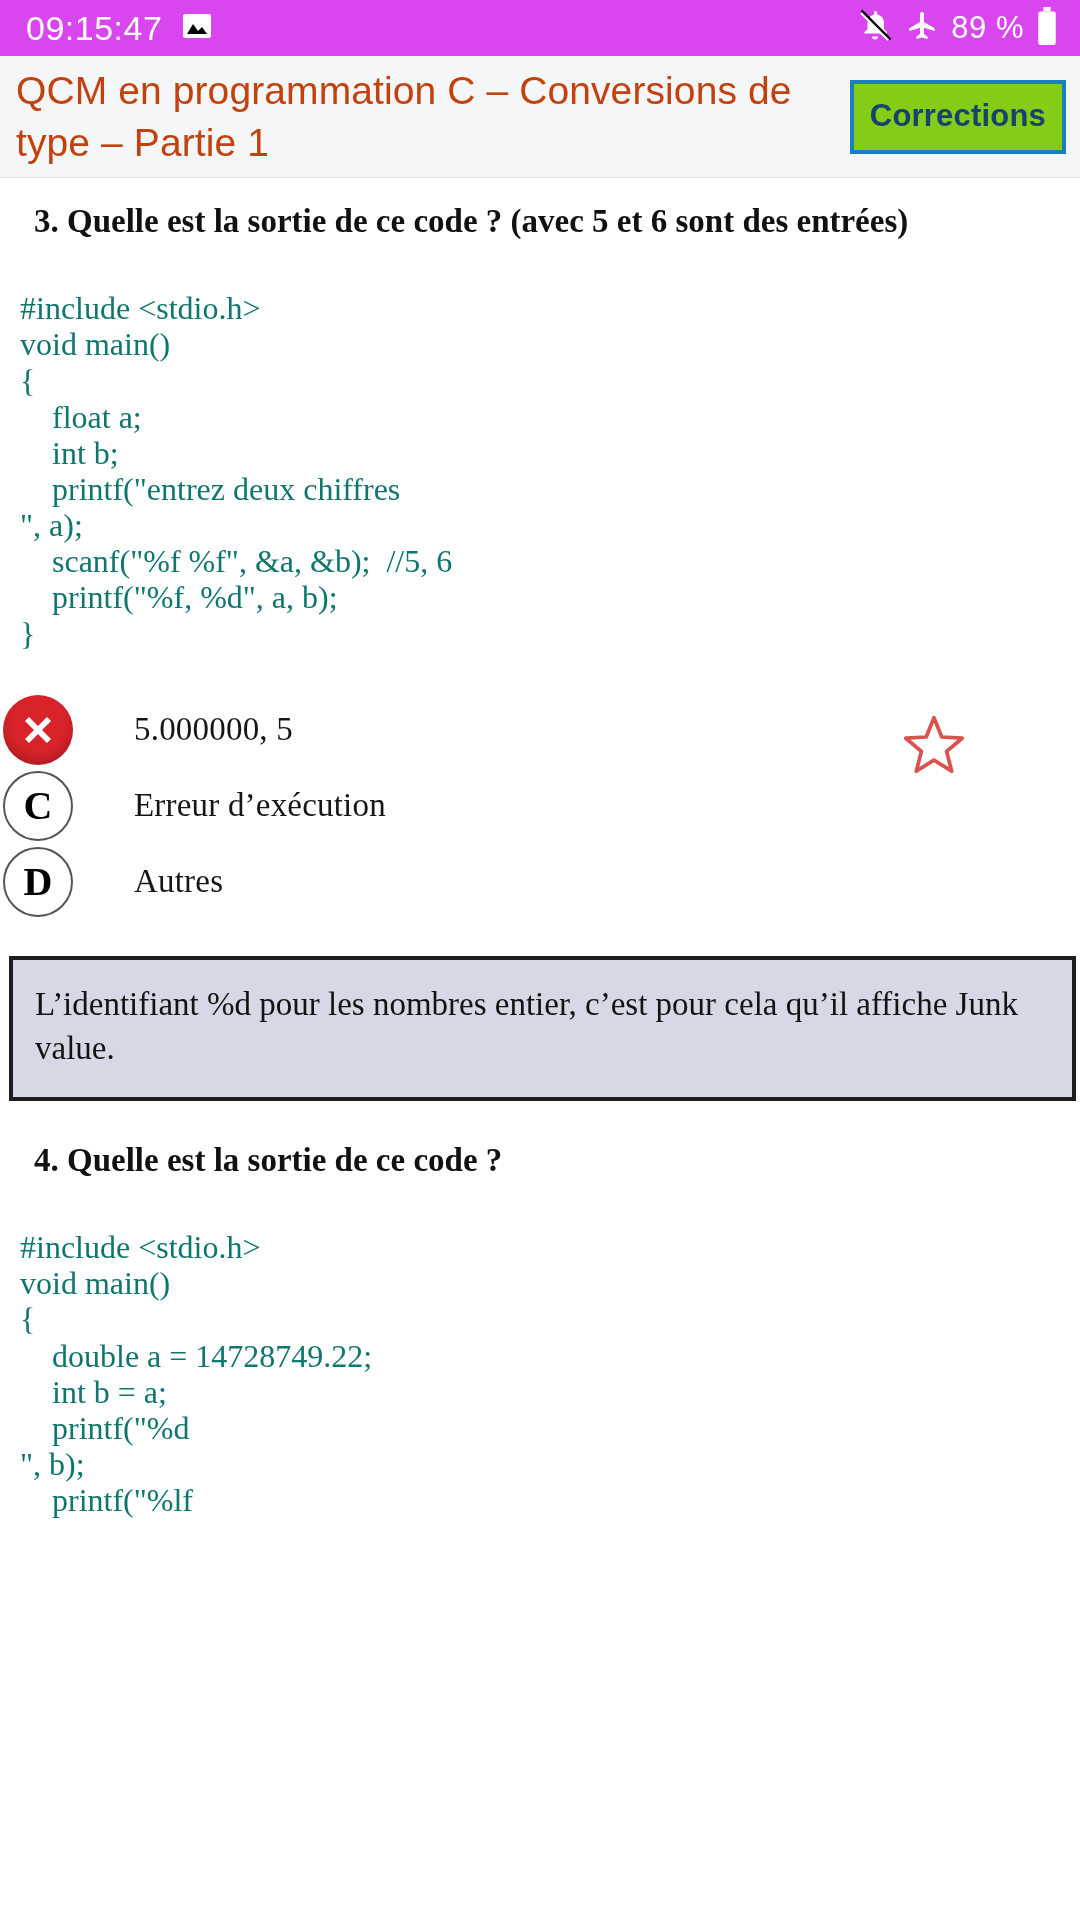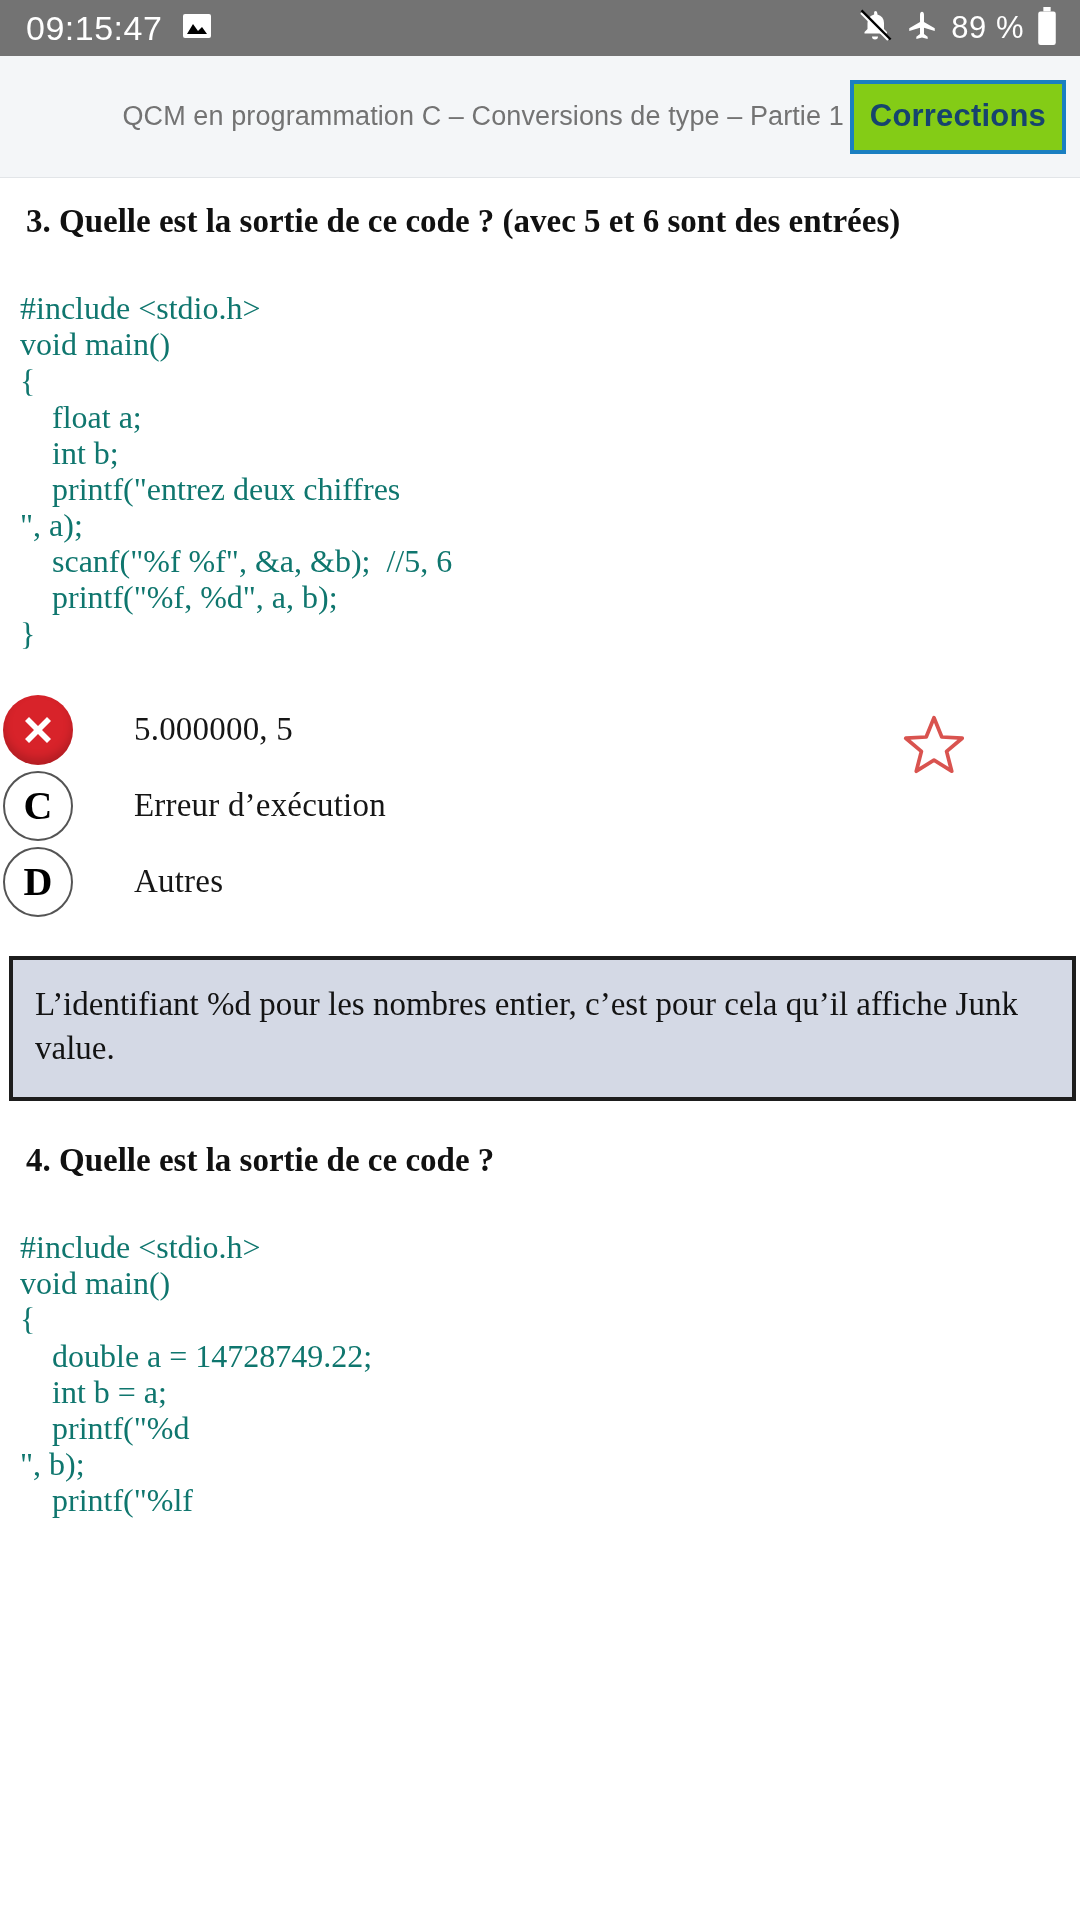--- a/index.html
+++ b/index.html
@@ -6,21 +6,21 @@
   html,body { width:1080px; height:1920px; }
   body {
     font-family:"Liberation Sans", sans-serif;
     background:#ffffff;
     overflow:hidden;
   }
 
   
   .statusbar{
     height:56px;
-    background:#737373;
+    background:#d946ef;
     display:flex;
     align-items:center;
     justify-content:space-between;
     padding:0 22px 0 26px;
     color:#ffffff;
   }
   .sb-left{ display:flex; align-items:center; gap:20px; }
   .sb-time{
     font-size:34px;
     letter-spacing:0.5px;
@@ -34,23 +34,23 @@
   .header{
     height:122px;
     background:#f4f6f8;
     display:flex;
     align-items:center;
     padding:0 14px 0 10px;
     border-bottom:1px solid #e2e5e8;
   }
   .header-title{
     flex:1;
-    text-align:right;
-    font-size:27px;
-    color:#737373;
+    text-align:left;
+    font-size:39px;
+    color:#c2410c;
     line-height:1.32;
     padding:0 6px;
     letter-spacing:0.1px;
   }
   .corrections-btn{
     flex:0 0 auto;
     border:4px solid #1a7fc1;
     background:#84cc16;
     color:#16446e;
     font-weight:bold;
@@ -62,20 +62,21 @@
   
   .content{ background:#ffffff; }
 
   .question{
     font-family:"Liberation Serif", serif;
     font-weight:bold;
     font-size:33px;
     color:#111111;
     line-height:1.28;
     padding:22px 30px 0 26px;
+    margin-left:8px;
   }
   .question .q-body{ display:block; padding-left:36px; text-indent:-36px; }
 
   .code{
     font-family:"Liberation Serif", serif;
     font-size:32px;
     color:#0f766e;
     line-height:1.13;
     white-space:pre-wrap;
     padding:0 20px;

